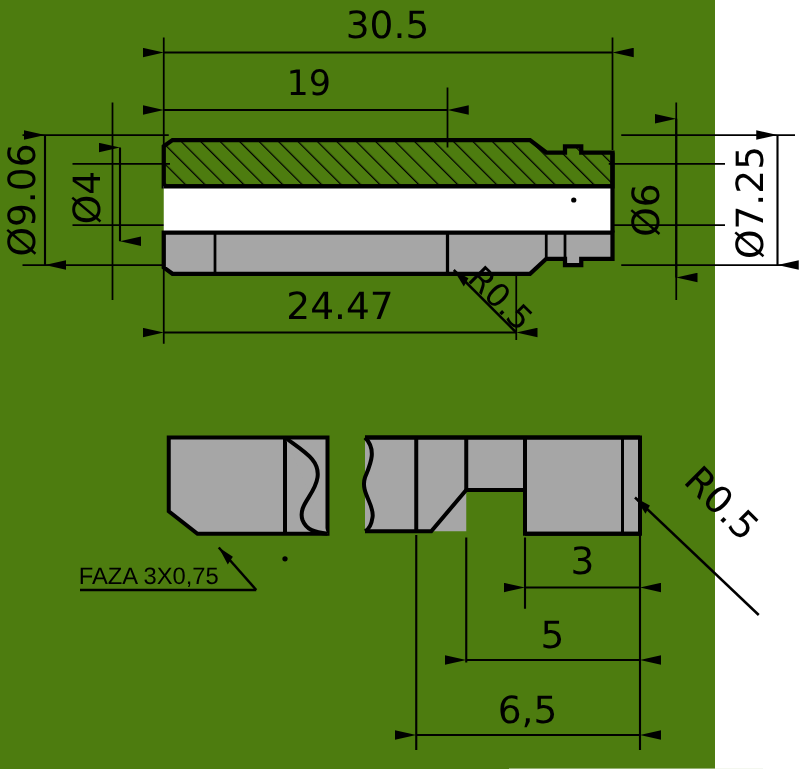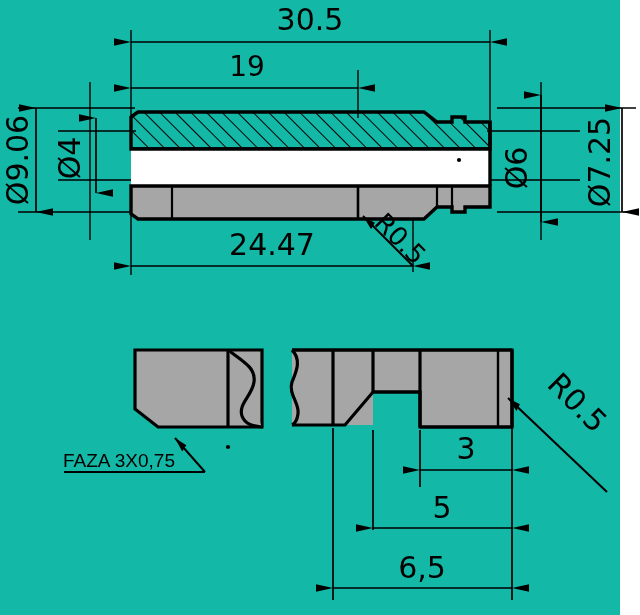--- a/index.html
+++ b/index.html
@@ -1,18 +1,18 @@
 <!DOCTYPE html>
 <html><head>
 <meta charset="utf-8">
 <style>
   html,body{margin:0;padding:0;background:#ffffff;}
   body{width:640px;height:615px;overflow:hidden;
        font-family:"Liberation Sans",sans-serif;}
-  #sheet{position:relative;width:620px;height:615px;background:#14b8a6;}
+  #sheet{position:relative;width:572px;height:615px;background:#4d7c0f;}
   svg{display:block;}
   .dimtext{font-family:"DejaVu Sans",sans-serif;fill:#000;}
   .notetext{font-family:"Liberation Sans",sans-serif;fill:#000;}
 </style>
 </head>
 <body>
 
 <div id="sheet">
 <svg width="640" height="615" viewBox="0 0 640 615">
 

